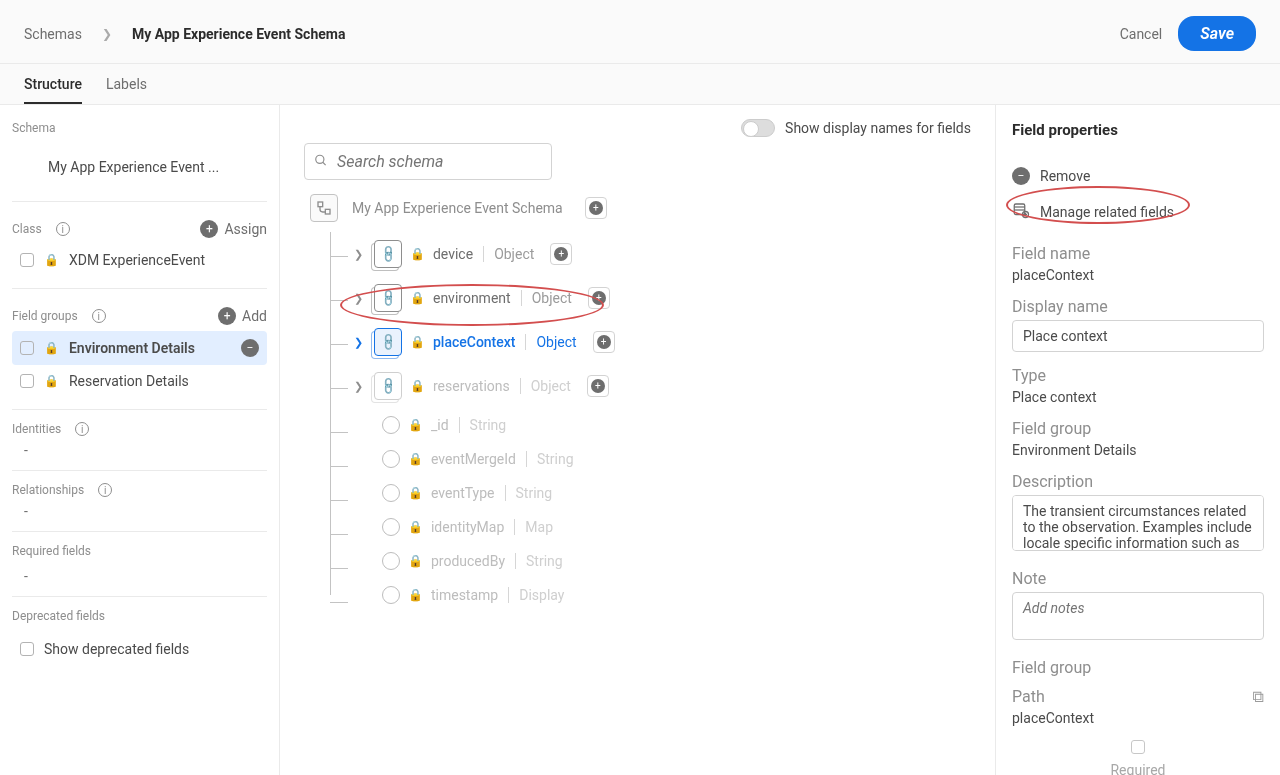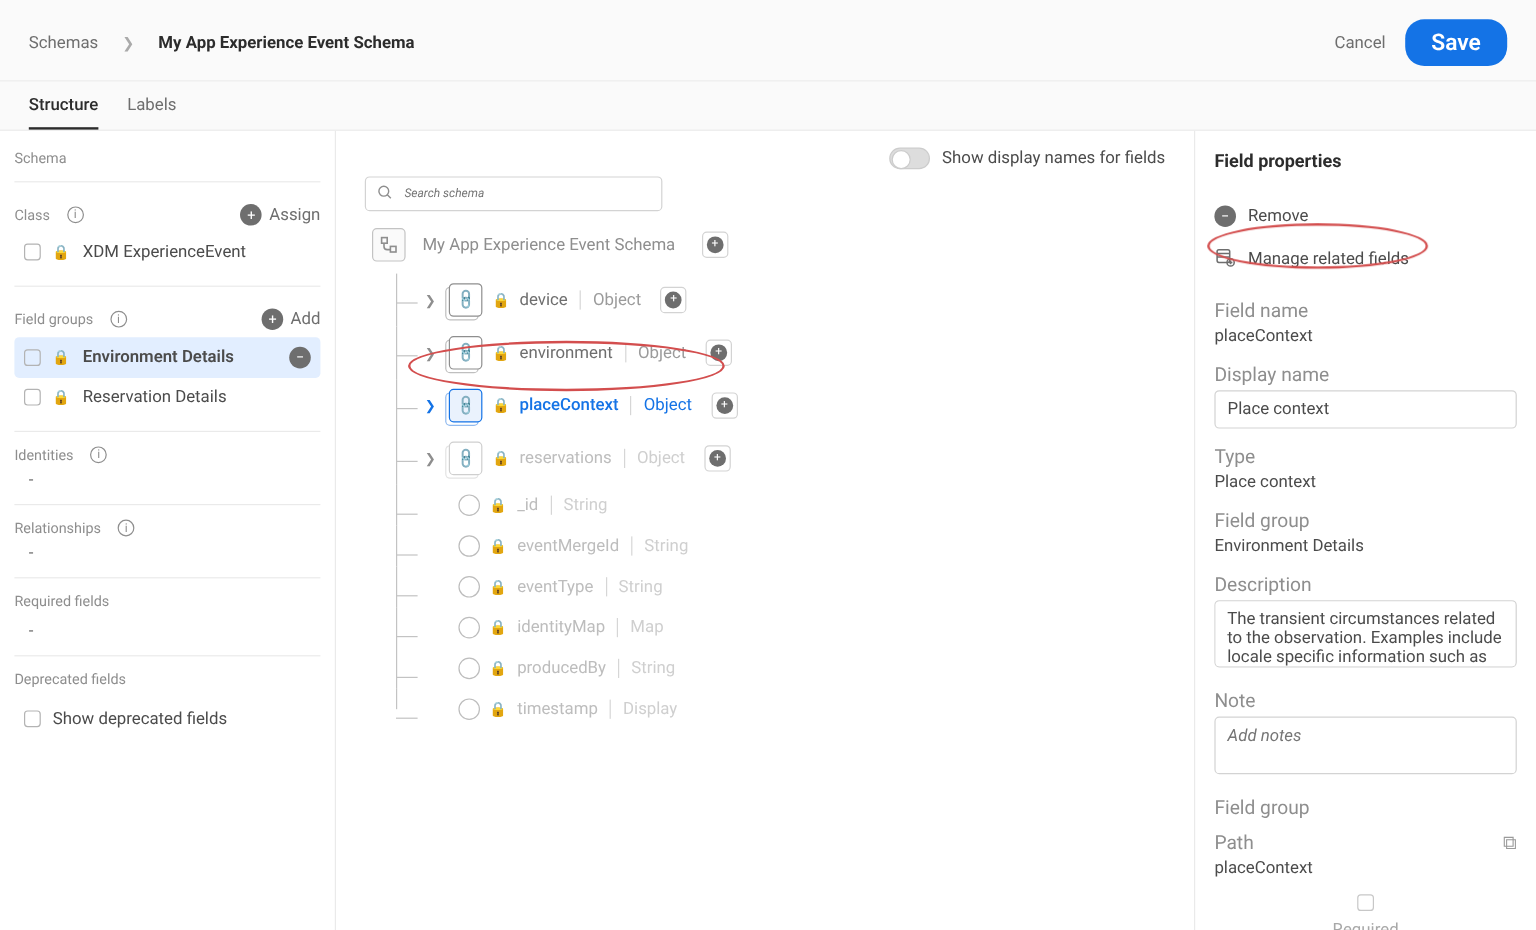--- a/index.html
+++ b/index.html
@@ -6,21 +6,21 @@
   body { background: #fff; color: #2c2c2c; width: 1280px; height: 775px; overflow: hidden; }
 
   
   .header { display: flex; align-items: center; justify-content: space-between; padding: 16px 24px 12px; border-bottom: 1px solid #eaeaea; background: #fafafa;}
   .breadcrumb { display: flex; align-items: center; gap: 20px; font-size: 14px; }
   .breadcrumb a { color: #6e6e6e; text-decoration: none; }
   .breadcrumb .current { font-weight: 700; color: #2c2c2c; }
   .breadcrumb .chevron { color: #aaa; font-size: 12px; }
   .header-actions { display: flex; align-items: center; gap: 16px; }
   .btn-cancel { color: #6e6e6e; font-size: 14px; background: none; border: none; cursor: pointer; }
-  .btn-save { background: #1473e6; color: #fff; border: none; border-radius: 16px; padding: 8px 22px; font-size: 19px; font-weight: 600; cursor: pointer; }
+  .btn-save { background: #1473e6; color: #fff; border: none; border-radius: 16px; padding: 8px 22px; font-size: 16px; font-weight: 600; cursor: pointer; font-style: italic; }
 
   
   .tabs { display: flex; gap: 24px; padding: 0 24px; border-bottom: 1px solid #eaeaea; background: #fafafa; }
   .tab { padding: 12px 0 10px; font-size: 14px; color: #6e6e6e; cursor: pointer; border-bottom: 2px solid transparent; }
   .tab.active { color: #2c2c2c; border-bottom: 2px solid #2c2c2c; font-weight:500; }
 
   
   .main { display: flex; height: calc(100% - 104px); }
   .sidebar-left { width: 280px; border-right: 1px solid #eaeaea; padding: 16px 12px; overflow-y: auto; }
   .canvas { flex: 1; padding: 14px 14px 14px 24px; overflow-y: auto; position:relative;}
@@ -41,21 +41,21 @@
   .plus-btn { width:18px; height:18px; background:#6e6e6e; border-radius:50%; color:#fff; display:inline-flex; align-items:center; justify-content:center; font-size:12px; line-height:0;}
   .lock { color:#8e8e8e; font-size:12px;}
   .schema-name { padding:14px 0 14px 36px; font-size:14px; color:#4b4b4b;}
 
   
   .canvas-top { display:flex; align-items:center; justify-content:flex-end; gap:10px; margin-bottom:6px; padding-right:10px;}
   .toggle { width:34px; height:18px; background:#ddd; border-radius:10px; position:relative; border:1px solid #ccc;}
   .toggle::after{content:'';position:absolute;left:1px;top:1px;width:14px;height:14px;border-radius:50%;background:#fff;border:1px solid #ccc;}
   .toggle-label { font-size:14px; color:#4b4b4b;}
   .search-box { position:relative; width:248px; margin-bottom:10px;}
-  .search-box input { width:100%; padding:8px 12px 8px 32px; border:1px solid #d3d3d3; border-radius:4px; font-size:10px; color:#4b4b4b; font-style:italic;}
+  .search-box input { width:100%; padding:8px 12px 8px 32px; border:1px solid #d3d3d3; border-radius:4px; font-size:16px; color:#4b4b4b; font-style:italic;}
   .search-box .sicon { position:absolute; left:10px; top:50%; transform:translateY(-50%); color:#8e8e8e; }
 
   .tree { margin-left:6px; font-size:14px;}
   .tree-root { display:flex; align-items:center; gap:14px; padding:4px 0 10px;}
   .schema-box { width:28px; height:28px; border:1px solid #c3c3c3; border-radius:4px; display:flex; align-items:center; justify-content:center; color:#8e8e8e; background:#fafafa;}
   .tree-children { margin-left:20px; }
   .tree-child { position:relative; padding-left:24px;}
   .tree-child::before { content:''; position:absolute; left:0; top:0; bottom:50%; border-left:1px solid #c3c3c3;}
   .tree-child.not-last::before { bottom:0;}
   .tree-child::after { content:''; position:absolute; left:0; top:24px; width:18px; border-top:1px solid #c3c3c3;}
@@ -112,20 +112,21 @@
 
 <div class="tabs">
   <div class="tab active">Structure</div>
   <div class="tab">Labels</div>
 </div>
 
 <div class="main">
 
   <div class="sidebar-left">
     <div class="small-label">Schema</div>
+    <div class="schema-name">My App Experience Event ...</div>
     <hr class="sep">
     <div class="row">
       <div class="row-inner">
         <span class="small-label" style="margin:0">Class</span>
         <span class="info-icon">i</span>
       </div>
       <div class="row-action">
         <span class="plus-btn">+</span>
         <span>Assign</span>
       </div>

